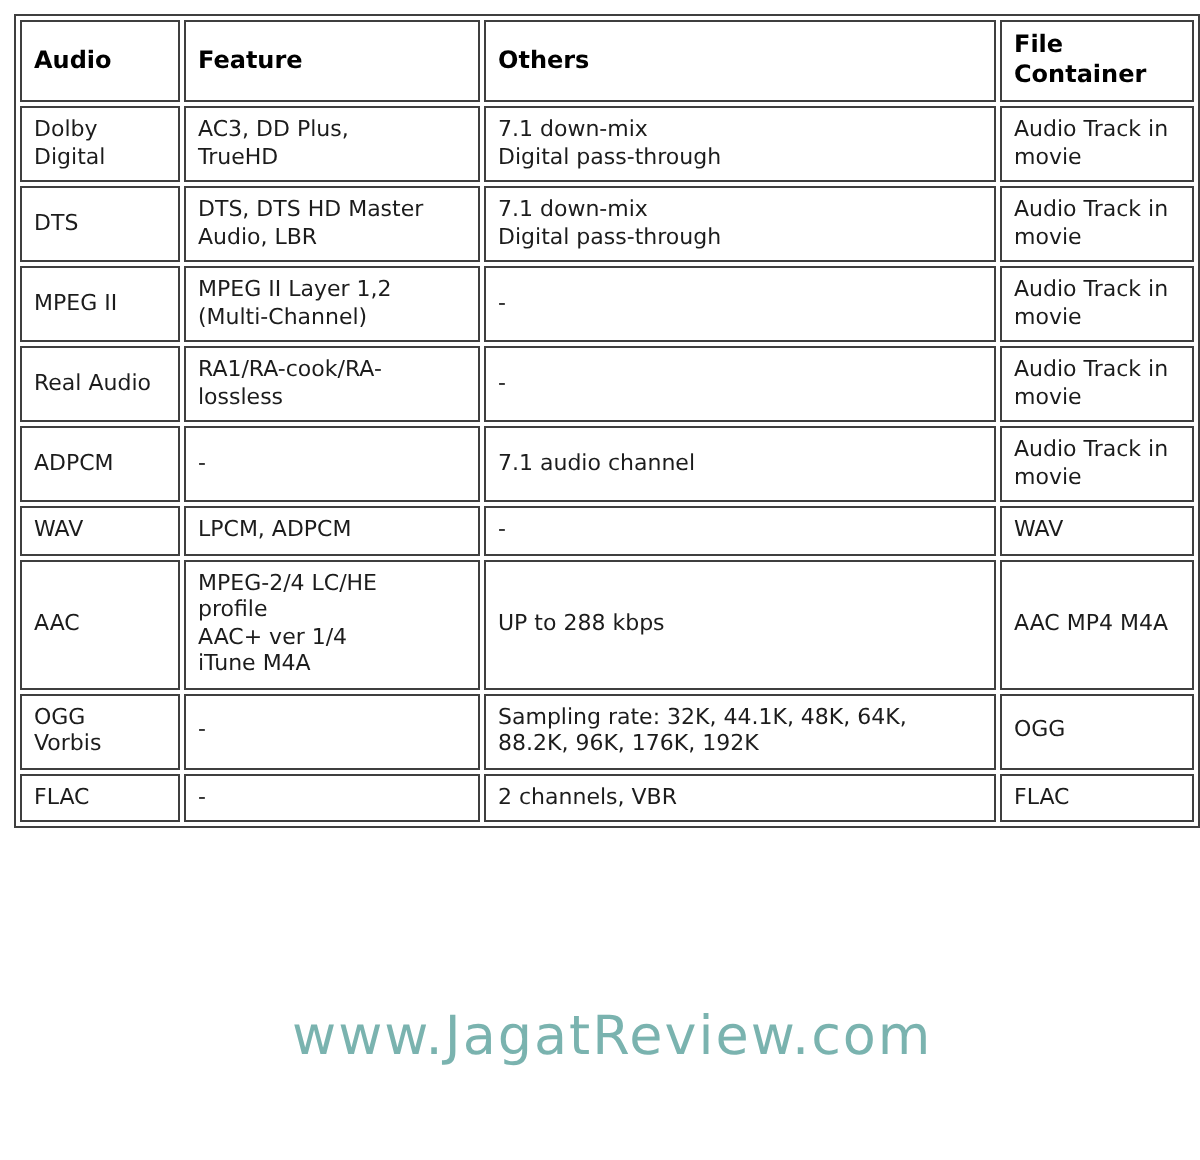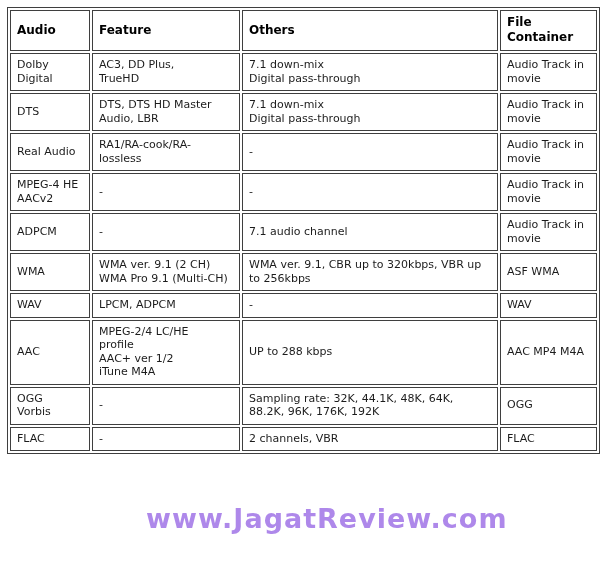--- a/index.html
+++ b/index.html
@@ -51,23 +51,23 @@
   col.c-audio   { width: 80px; }
   col.c-feature { width: 148px; }
   col.c-others  { width: 256px; }
   col.c-file    { width: 97px; }
   .watermark {
     position: absolute;
     left: 146px;
     top: 504px;
     font-size: 27px;
     line-height: 30px;
-    font-weight: bold;
+    font-weight: normal;
     letter-spacing: 1px;
-    color: #6d28d9;
+    color: #0f766e;
     opacity: 0.55;
     pointer-events: none;
     white-space: nowrap;
     z-index: 5;
   }
 </style>
 </head>
 <body>
 
 <div class="page">
@@ -98,55 +98,49 @@
         </tr>
         <tr>
           <td>DTS</td>
           <td>DTS, DTS HD Master
 Audio, LBR</td>
           <td>7.1 down-mix
 Digital pass-through</td>
           <td>Audio Track in movie</td>
         </tr>
         <tr>
-          <td>Real Audio</td>
-          <td>RA1/RA-cook/RA-lossless</td>
+          <td>MPEG II</td>
+          <td>MPEG II Layer 1,2
+(Multi-Channel)</td>
           <td>-</td>
           <td>Audio Track in movie</td>
         </tr>
         <tr>
-          <td>MPEG-4 HE AACv2</td>
-          <td>-</td>
+          <td>Real Audio</td>
+          <td>RA1/RA-cook/RA-lossless</td>
           <td>-</td>
           <td>Audio Track in movie</td>
         </tr>
         <tr>
           <td>ADPCM</td>
           <td>-</td>
           <td>7.1 audio channel</td>
           <td>Audio Track in movie</td>
-        </tr>
-        <tr>
-          <td>WMA</td>
-          <td>WMA ver. 9.1 (2 CH)
-WMA Pro 9.1 (Multi-CH)</td>
-          <td>WMA ver. 9.1, CBR up to 320kbps, VBR up to 256kbps</td>
-          <td>ASF WMA</td>
         </tr>
         <tr>
           <td>WAV</td>
           <td>LPCM, ADPCM</td>
           <td>-</td>
           <td>WAV</td>
         </tr>
         <tr>
           <td>AAC</td>
           <td>MPEG-2/4 LC/HE
 profile
-AAC+ ver 1/2
+AAC+ ver 1/4
 iTune M4A</td>
           <td>UP to 288 kbps</td>
           <td>AAC MP4 M4A</td>
         </tr>
         <tr>
           <td>OGG
 Vorbis</td>
           <td>-</td>
           <td>Sampling rate: 32K, 44.1K, 48K, 64K, 88.2K, 96K, 176K, 192K</td>
           <td>OGG</td>

